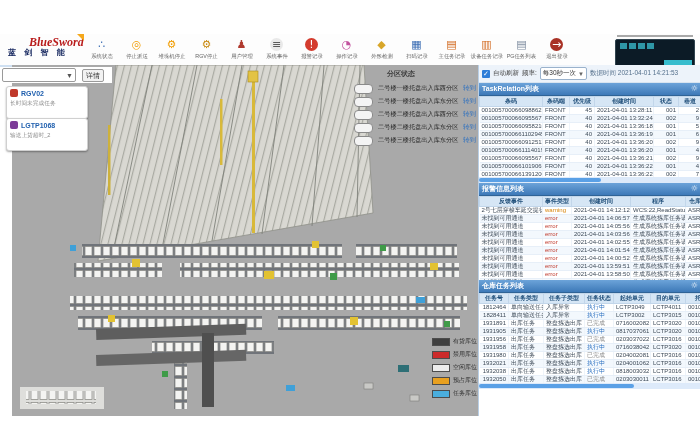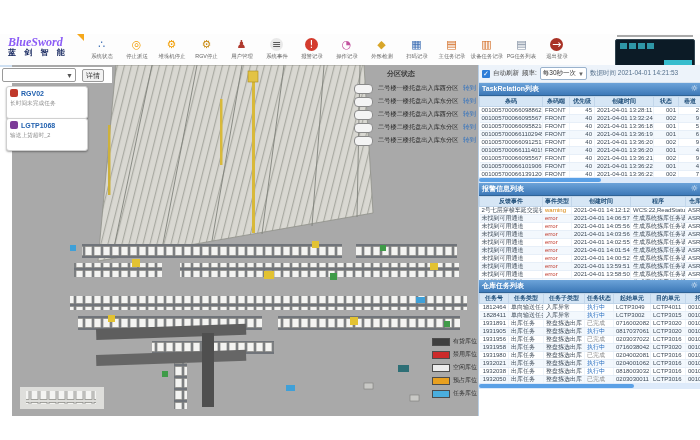--- a/index.html
+++ b/index.html
@@ -4,21 +4,21 @@
 <style>
   html,body{margin:0;padding:0;}
   body{width:700px;height:440px;position:relative;background:#fff;overflow:hidden;
        font-family:"Liberation Sans","DejaVu Sans",sans-serif;color:#333;}
   .page{position:absolute;inset:0;}
 
   
   .toolbar{position:absolute;left:0;top:34px;width:700px;height:31px;background:#fdfdfd;
            border-bottom:2px solid #cfe0f2;}
   .logo{position:absolute;left:8px;top:2px;width:72px;line-height:1;}
-  .logo .en{font-size:12px;font-weight:bold;font-style:italic;color:#8b5cf6;font-family:"Liberation Serif","DejaVu Serif",serif;}
+  .logo .en{font-size:12px;font-weight:bold;font-style:italic;color:#b91c1c;font-family:"Liberation Serif","DejaVu Serif",serif;margin-left:21px;}
   .logo .cn{font-size:8px;font-weight:bold;color:#16275f;letter-spacing:3px;margin-top:1px;}
   .logo .flag{position:absolute;right:-4px;top:-2px;width:0;height:0;
               border-left:7px solid transparent;border-top:7px solid #f5a81c;}
   .tb-items{position:absolute;left:84px;top:1px;display:flex;}
   .tb-item{width:35px;height:28px;display:flex;flex-direction:column;align-items:center;justify-content:center;
            background:none;border:none;cursor:pointer;padding:0;gap:1px;}
   .tb-ico{width:13px;height:13px;display:flex;align-items:center;justify-content:center;
           font-size:11px;line-height:13px;border-radius:3px;font-family:"DejaVu Sans",sans-serif;}
   .tb-label{font-size:6px;color:#666;white-space:nowrap;transform:scale(.9);}
   .mini-bar{position:absolute;right:7px;top:1px;width:76px;height:2px;background:#a9a9a9;}

